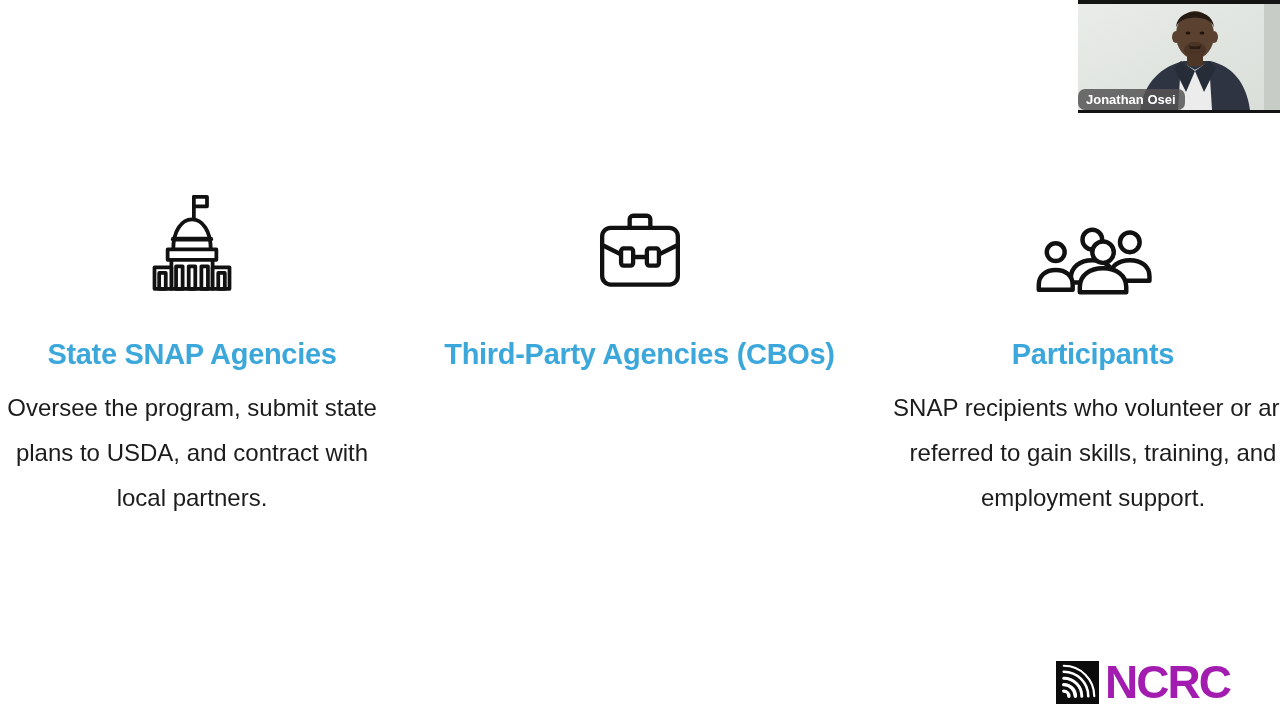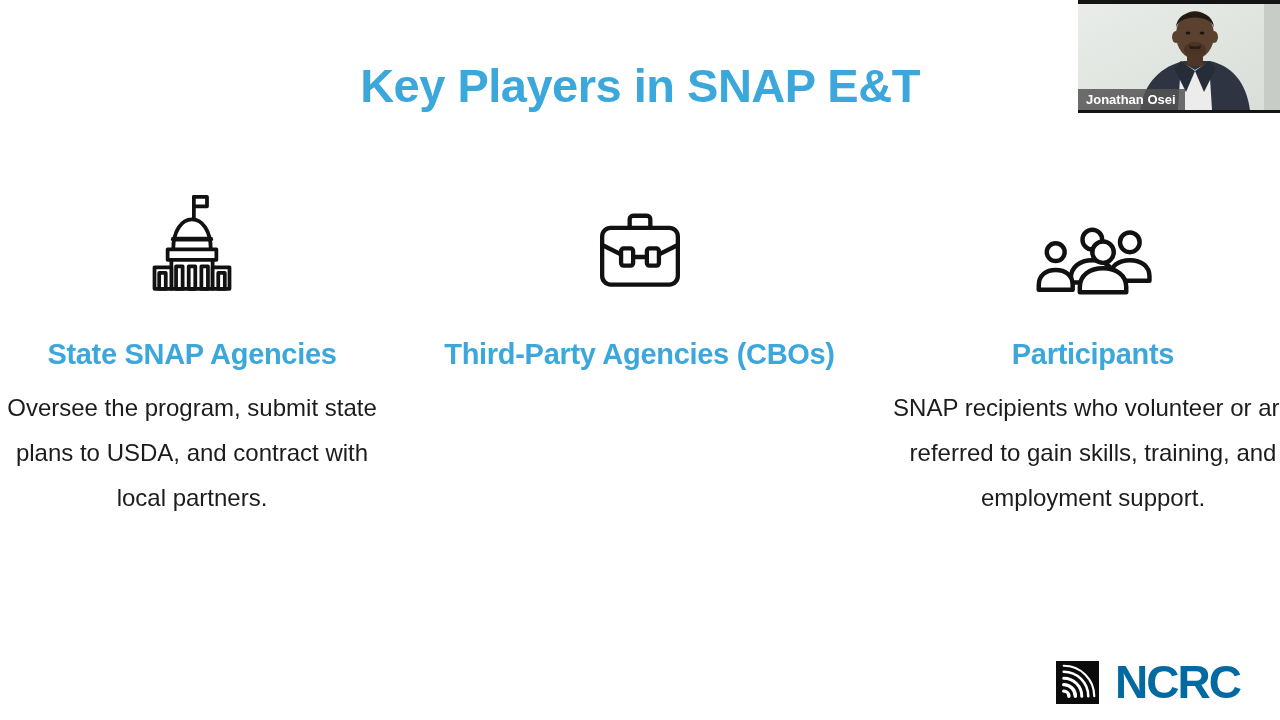--- a/index.html
+++ b/index.html
@@ -51,45 +51,45 @@
   .webcam-video{position:absolute;inset:0;overflow:hidden;}
   .name-tag{
     position:absolute;
     left:0;bottom:0;
     background:rgba(85,85,85,0.85);
     color:#ffffff;
     font-size:13px;
     font-weight:700;
     padding:3px 9px 3px 8px;
     white-space:nowrap;
+    border-radius:7px;
   }
 
   
   .ncrc-logo{
     position:absolute;
     left:1056px;top:661px;
     display:flex;
     align-items:center;
   }
   .ncrc-mark{width:43px;height:43px;}
   .ncrc-text{
     font-size:46px;
     font-weight:700;
-    color:#0369a1;
+    color:#a21caf;
     letter-spacing:-2px;
     line-height:43px;
-    margin-left:16px;
+    margin-left:6px;
   }
 </style>
 </head>
 <body>
 
 <div class="stage">
 
-  <h1 class="slide-title">Key Players in SNAP E&amp;T</h1>
 
   <div class="icon-box" style="left:147px;top:191px;">
     <svg width="90" height="100" viewBox="0 0 96 106" fill="none" stroke="#111" stroke-width="4" stroke-linejoin="round" stroke-linecap="round">
       <path d="M50,28 V6"></path>
       <path d="M50,6 H64 V16 H50"></path>
       <path d="M28,62 C28,42 37,30 48,30 C59,30 68,42 68,62" fill="#fff"></path>
       <path d="M28,51 H68" stroke-width="5"></path>
       <rect x="22" y="62" width="52" height="11" fill="#fff"></rect>
       <rect x="26" y="73" width="44" height="31" fill="#fff"></rect>
       <rect x="8" y="81" width="18" height="23" fill="#fff"></rect>

